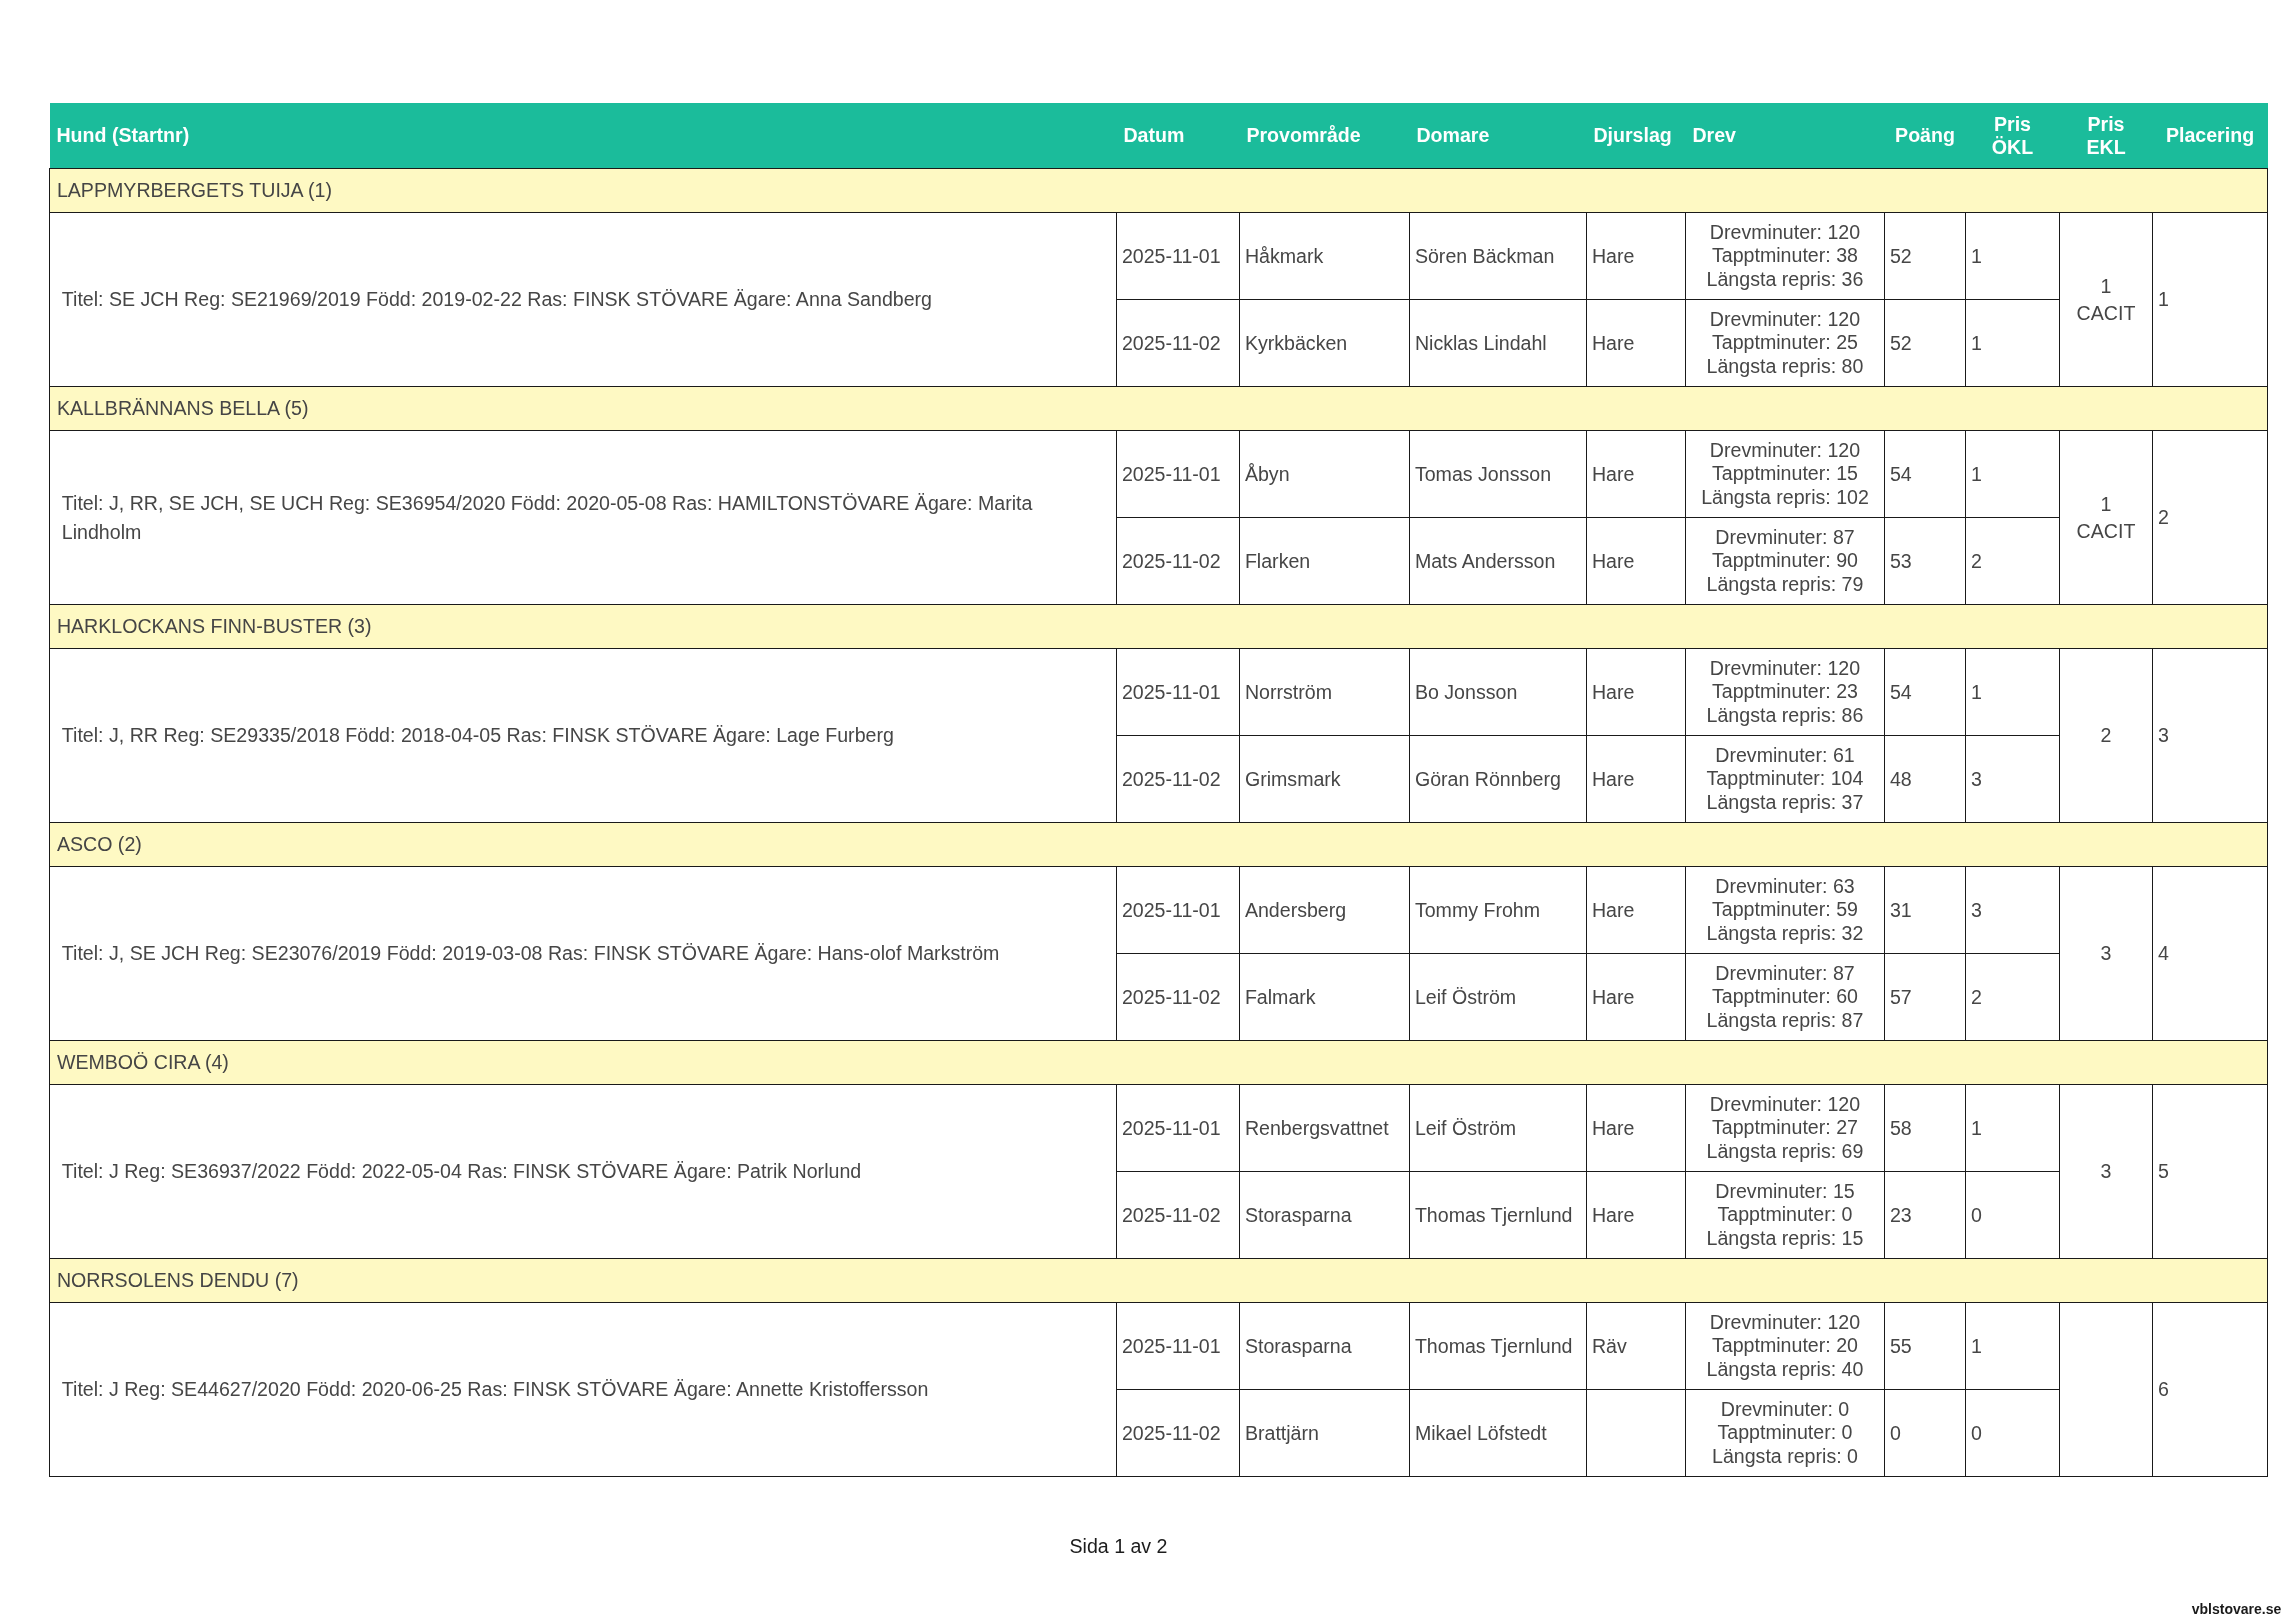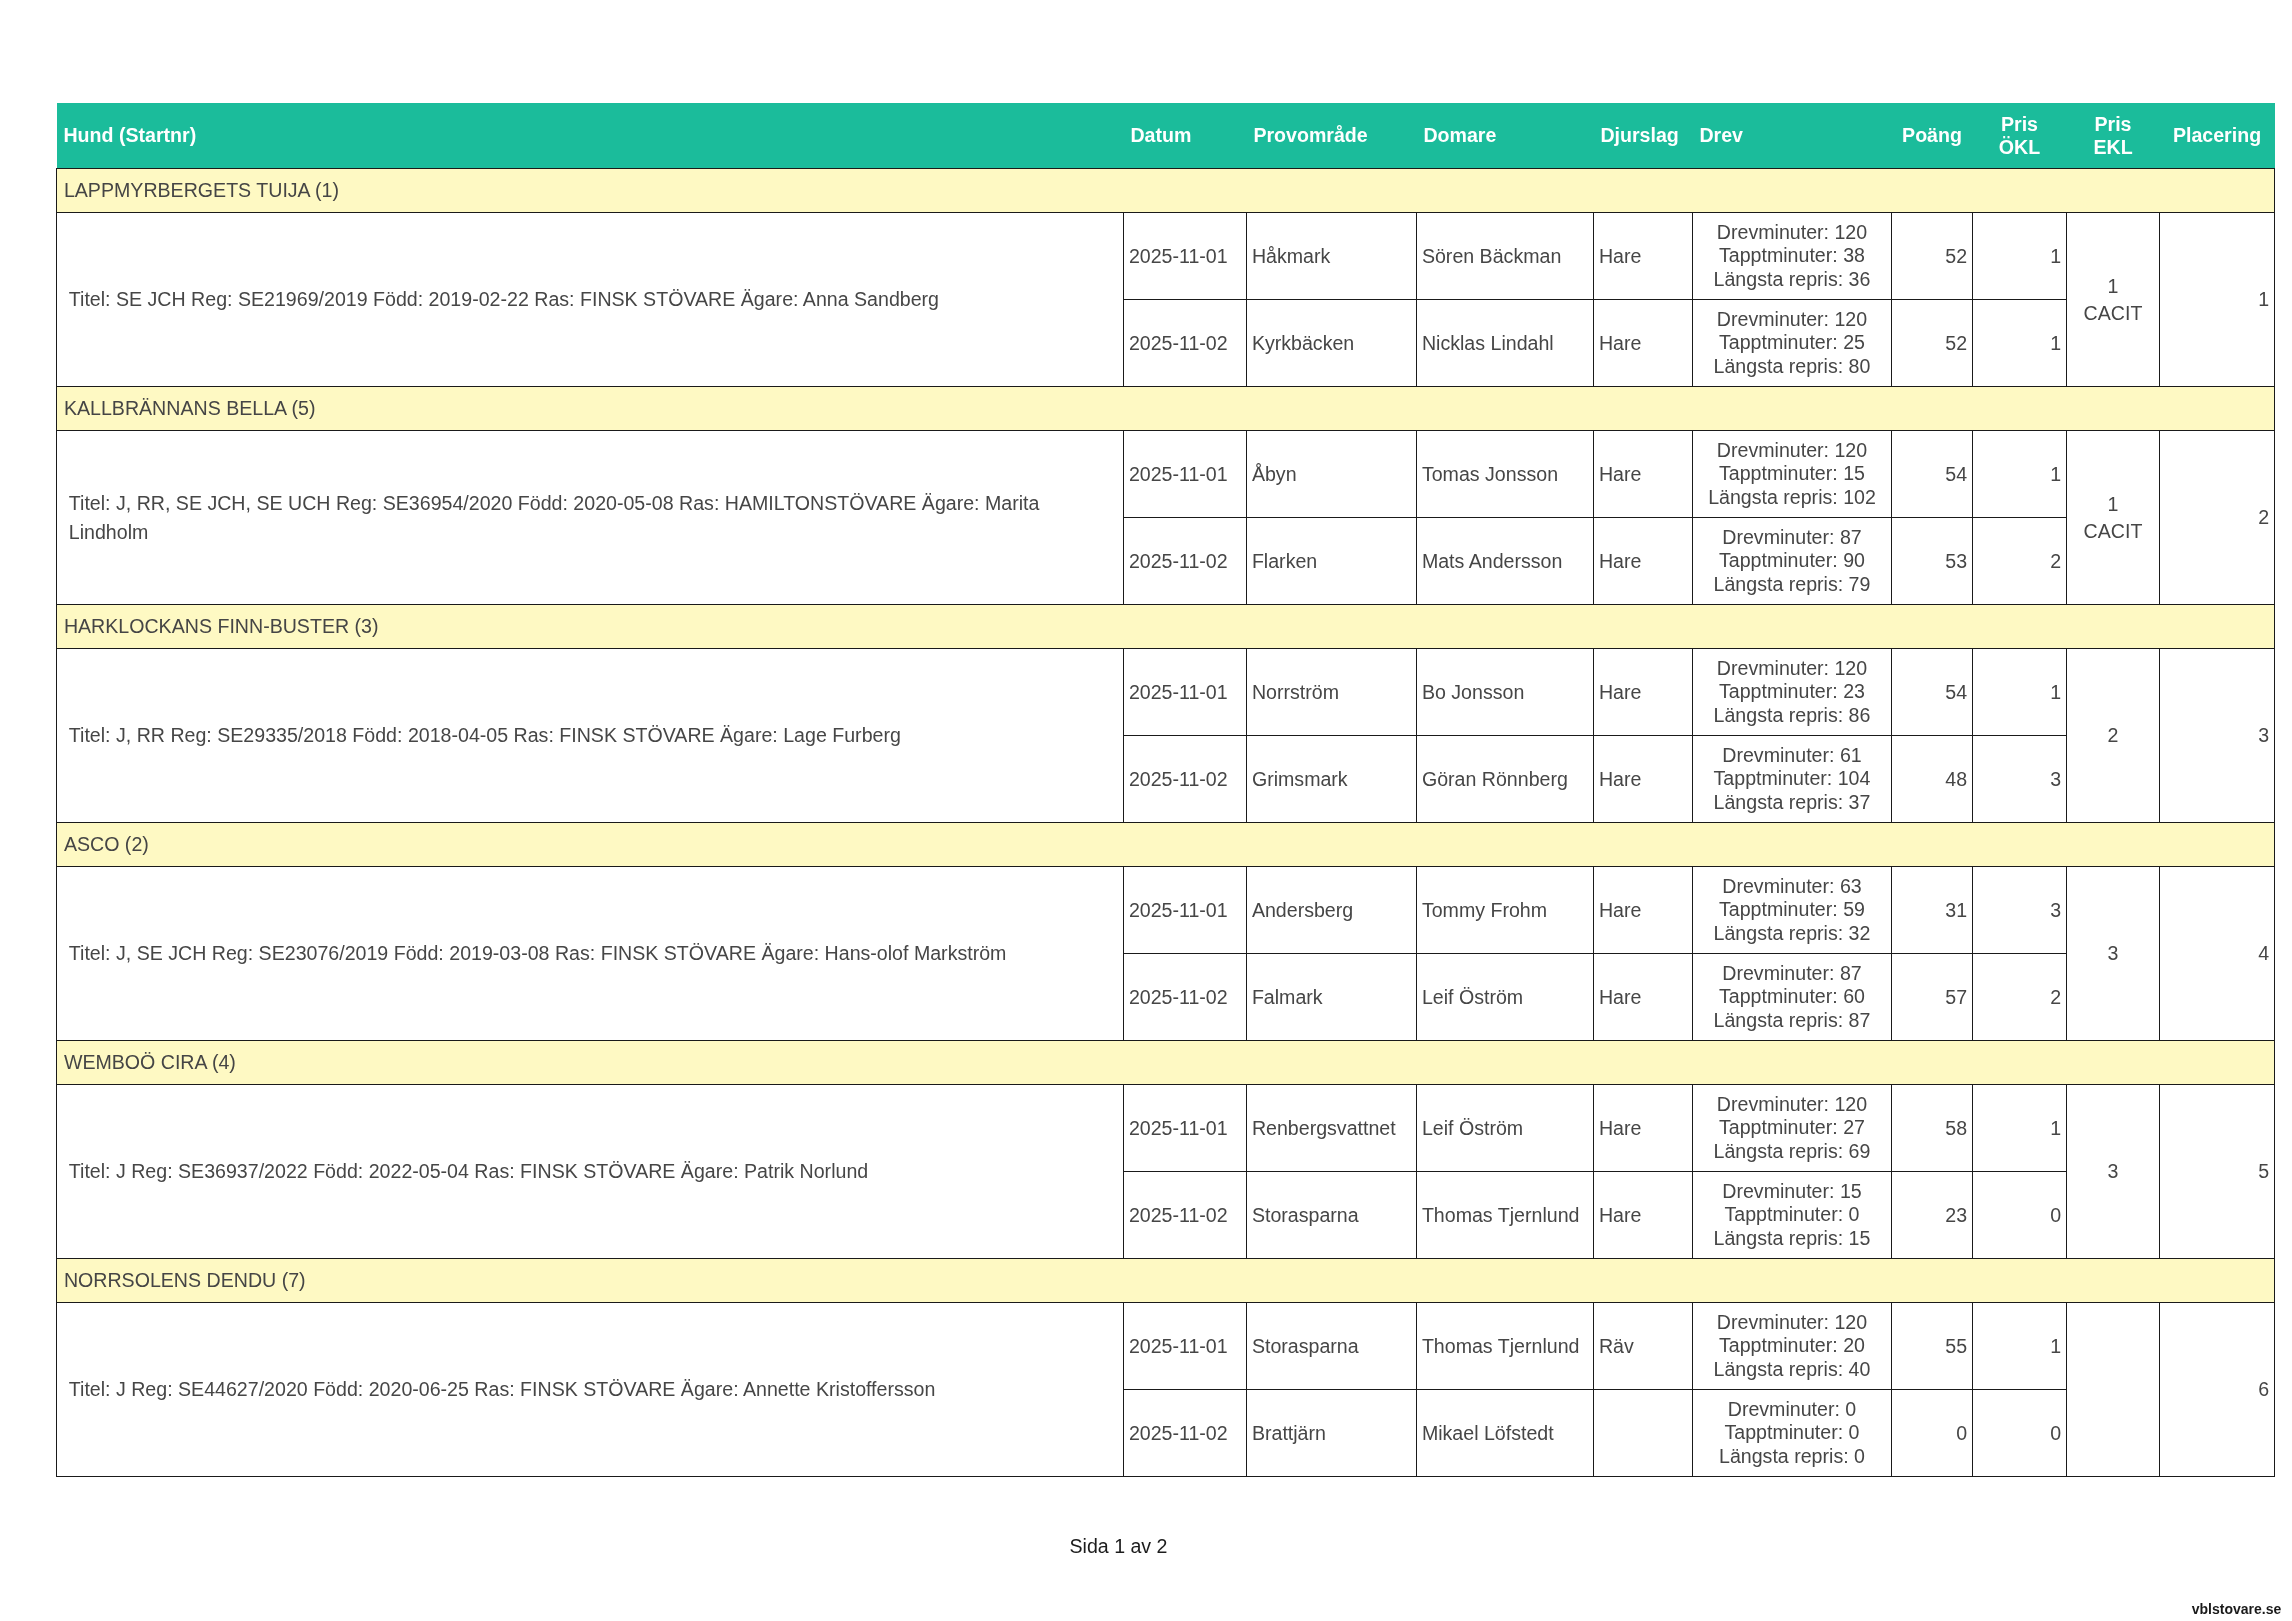--- a/index.html
+++ b/index.html
@@ -1,34 +1,34 @@
 <!DOCTYPE html>
 <html><head>
 <meta charset="utf-8">
 <style>
   html,body{margin:0;padding:0;background:#fff;}
   body{width:2293px;height:1621px;position:relative;
        font-family:"Liberation Sans","DejaVu Sans",sans-serif;color:#464646;}
   table{position:absolute;left:49px;top:103px;width:2218px;
-        border-collapse:collapse;table-layout:fixed;font-size:19.6px;margin-left:7px;}
+        border-collapse:collapse;table-layout:fixed;font-size:19.6px;}
   col.c-hund{width:1067px}col.c-datum{width:123px}col.c-prov{width:170px}
   col.c-dom{width:177px}col.c-djur{width:99px}col.c-drev{width:199px}
   col.c-poang{width:81px}col.c-okl{width:94px}col.c-ekl{width:93px}col.c-plac{width:115px}
   thead th{background:#1bbc9b;color:#fff;font-weight:bold;font-size:19.6px;
            border:none;height:65px;vertical-align:middle;text-align:left;
            padding:0 0 0 6.9px;white-space:pre-line;line-height:1.15;}
   thead th.ctr{text-align:center;padding:0;}
   td{border:1px solid #1a1a1a;vertical-align:middle;padding:2px 4.9px;
      overflow:hidden;}
   tr.grp td{background:#fef9c3;height:43px;font-size:19.6px;color:#454545;
             padding:0 0 0 6.9px;}
   tr.run{height:87px;}
   td.hund{padding:0 11.8px;line-height:1.45;}
   td.drev{line-height:1.18;padding:2px 4.9px;text-align:center;}
-  td.num{text-align:right;}
+  td.num{text-align:left;}
   td.ekl{text-align:center;white-space:pre-line;line-height:1.35;}
   .dl{display:block;}
   #page-num{position:absolute;left:0;top:1535px;width:2237px;
             text-align:center;font-size:19.6px;color:#1c1c1c;}
   #site{position:absolute;right:11.8px;bottom:3.9px;font-size:14px;
         font-weight:bold;color:#1a1a1a;}
 </style>
 </head>
 <body>
 

